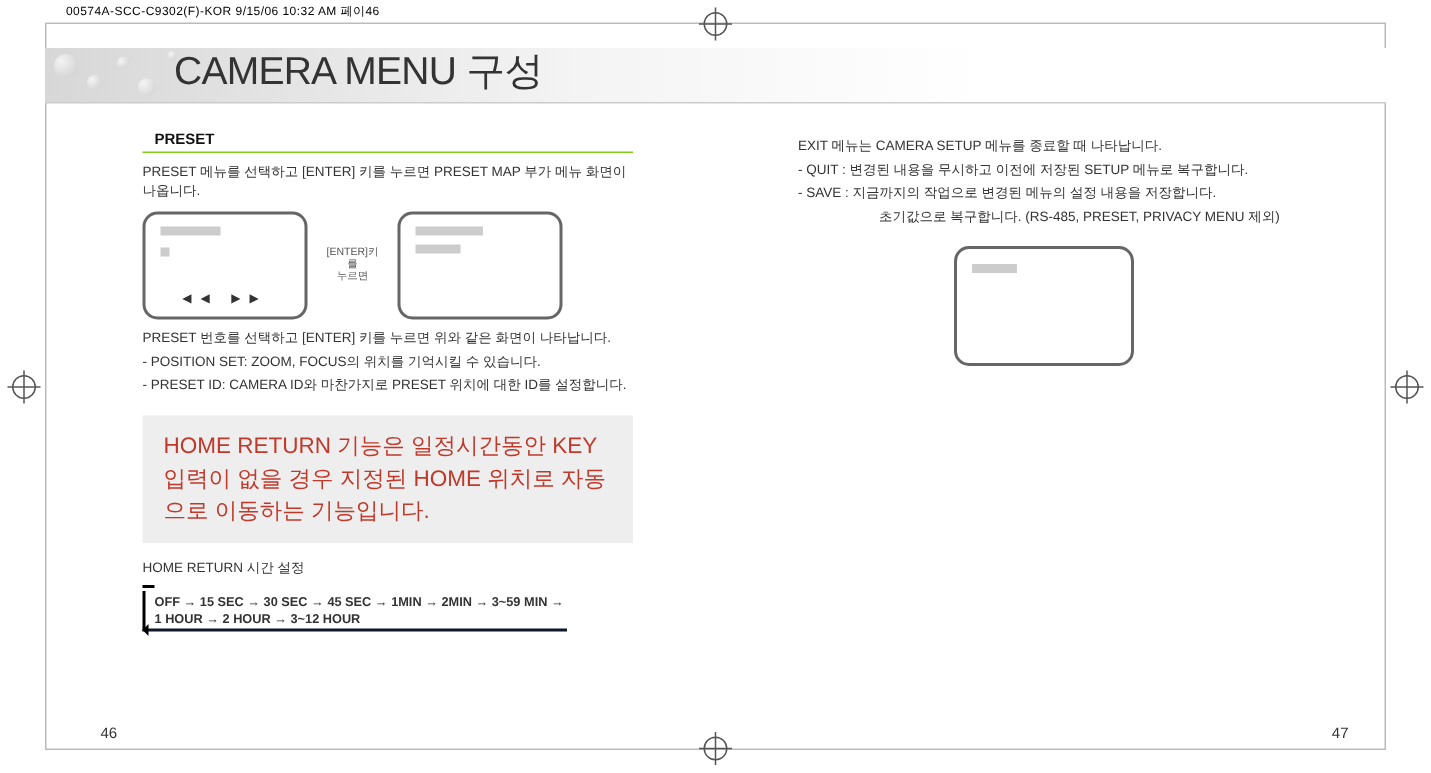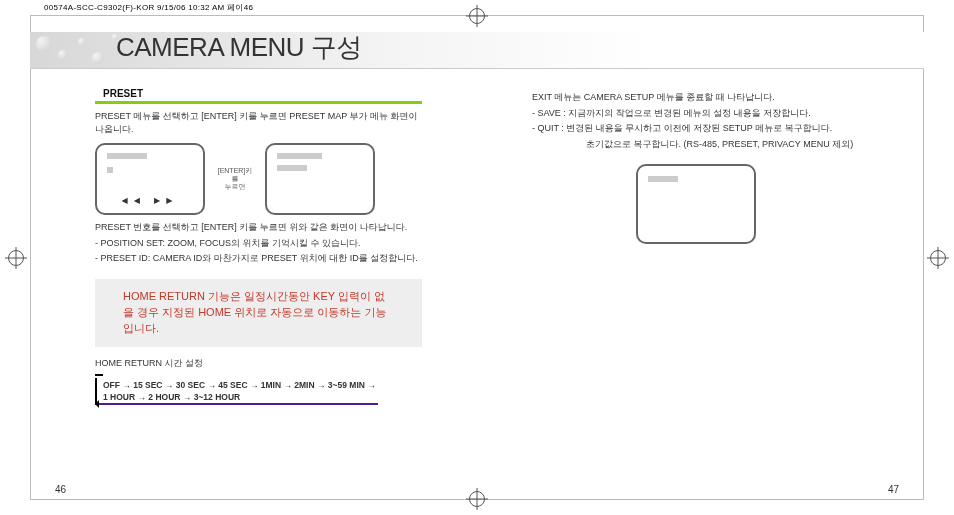--- a/index.html
+++ b/index.html
@@ -84,21 +84,21 @@
   .col + .col::before {
     content:"";
     position:absolute;
     left:0; top:-88px; bottom:-30px;
     width:0;
   }
 
   .sect-label {
     display:block;
     margin: 0 0 6px 0;
-    border-bottom: 3px solid #84cc16;
+    border-bottom: 1px solid #84cc16;
     padding: 0 0 2px 8px;
   }
   .sect-label b {
     font-size: 10px;
     font-weight: bold;
     color: #111;
   }
 
   p { margin: 3px 0; line-height: 1.4; }
 
@@ -137,31 +137,31 @@
     position:absolute;
     bottom:8px; left:0; right:0;
     text-align:center;
     font-size:8px;
     letter-spacing:6px;
     color:#333;
   }
 
   .note-box {
     background:#eee;
-    padding:10px 28px;
+    padding:10px 14px;
     margin:14px 0 10px 0;
     color:#c0392b;
-    font-size:11px;
+    font-size:15px;
     line-height:1.45;
   }
 
   .hr-seq {
     margin-top:6px;
     border-left:2px solid #000;
-    border-bottom:2px solid #4c1d95;
+    border-bottom:2px solid #0f172a;
     padding: 2px 2px 0 6px;
     position:relative;
     display:inline-block;
     line-height:1.35;
     font-weight:bold;
     font-size:8.5px;
   }
   .hr-seq::before {
     content:"";
     position:absolute;
@@ -177,21 +177,21 @@
     border:4px solid transparent;
     border-right-color:#000;
   }
 
   .page-num {
     position:absolute;
     bottom:20px;
     font-size:10px;
     color:#333;
   }
-  .page-num.left { left:55px;}
+  .page-num.left { left:67px;}
   .page-num.right { right:55px;}
 
   .screen-center {
     margin: 14px auto 0 auto;
   }
 </style>
 </head>
 <body>
 
 <div class="page-frame"></div>
@@ -243,22 +243,22 @@
 
     <p>HOME RETURN 시간 설정</p>
     <div class="hr-seq">
       <div>OFF → 15 SEC → 30 SEC → 45 SEC → 1MIN → 2MIN → 3~59 MIN →</div>
       <div>1 HOUR → 2 HOUR → 3~12 HOUR</div>
     </div>
   </div>
 
   <div class="col">
     <p>EXIT 메뉴는 CAMERA SETUP 메뉴를 종료할 때 나타납니다.</p>
+    <p>- QUIT  : 변경된 내용을 무시하고 이전에 저장된 SETUP 메뉴로 복구합니다.</p>
     <p>- SAVE  : 지금까지의 작업으로 변경된 메뉴의 설정 내용을 저장합니다.</p>
-    <p>- QUIT  : 변경된 내용을 무시하고 이전에 저장된 SETUP 메뉴로 복구합니다.</p>
     <p style="padding-left:54px">초기값으로 복구합니다. (RS-485, PRESET, PRIVACY MENU 제외)</p>
 
     <div class="screen screen-center" style="width:120px;height:80px">
       <span class="bar" style="left:10px;top:10px;width:30px"></span>
     </div>
   </div>
 
 </div>
 
 <div class="page-num left">46</div>

